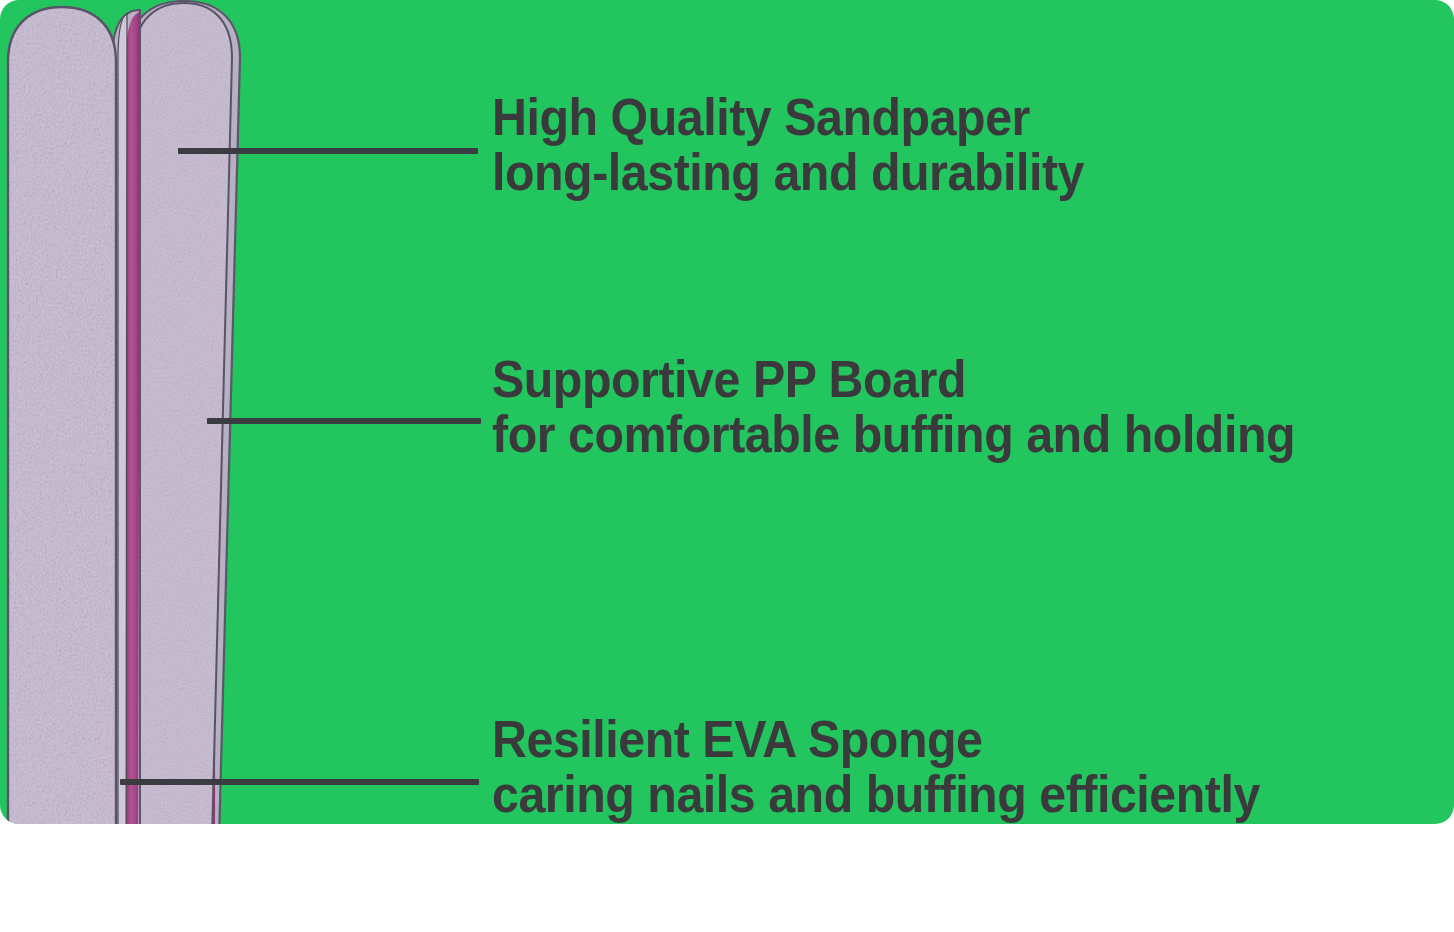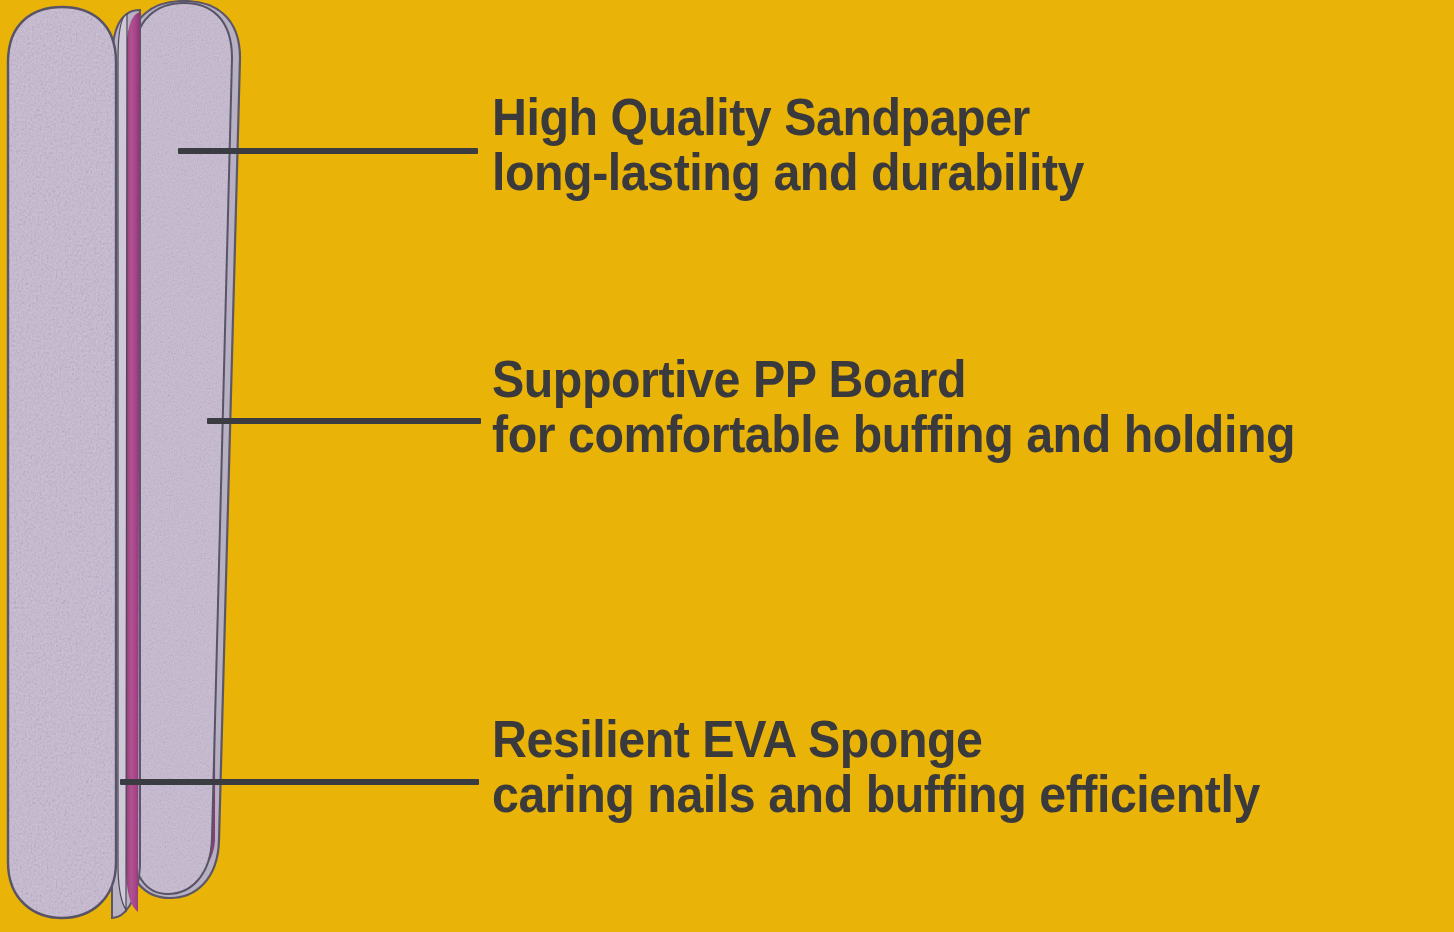--- a/index.html
+++ b/index.html
@@ -8,23 +8,24 @@
     padding: 0;
     background: #ffffff;
   }
   body {
     font-family: "Liberation Sans", "DejaVu Sans", sans-serif;
   }
 
   #stage {
     position: relative;
     width: 1454px;
-    height: 932px;
-    background: #eab308;
+    height: 824px;
+    background: #22c55e;
     overflow: hidden;
+    border-radius: 19px;
   }
 
   
   #product {
     position: absolute;
     left: 0;
     top: 0;
     width: 260px;
     height: 932px;
   }

